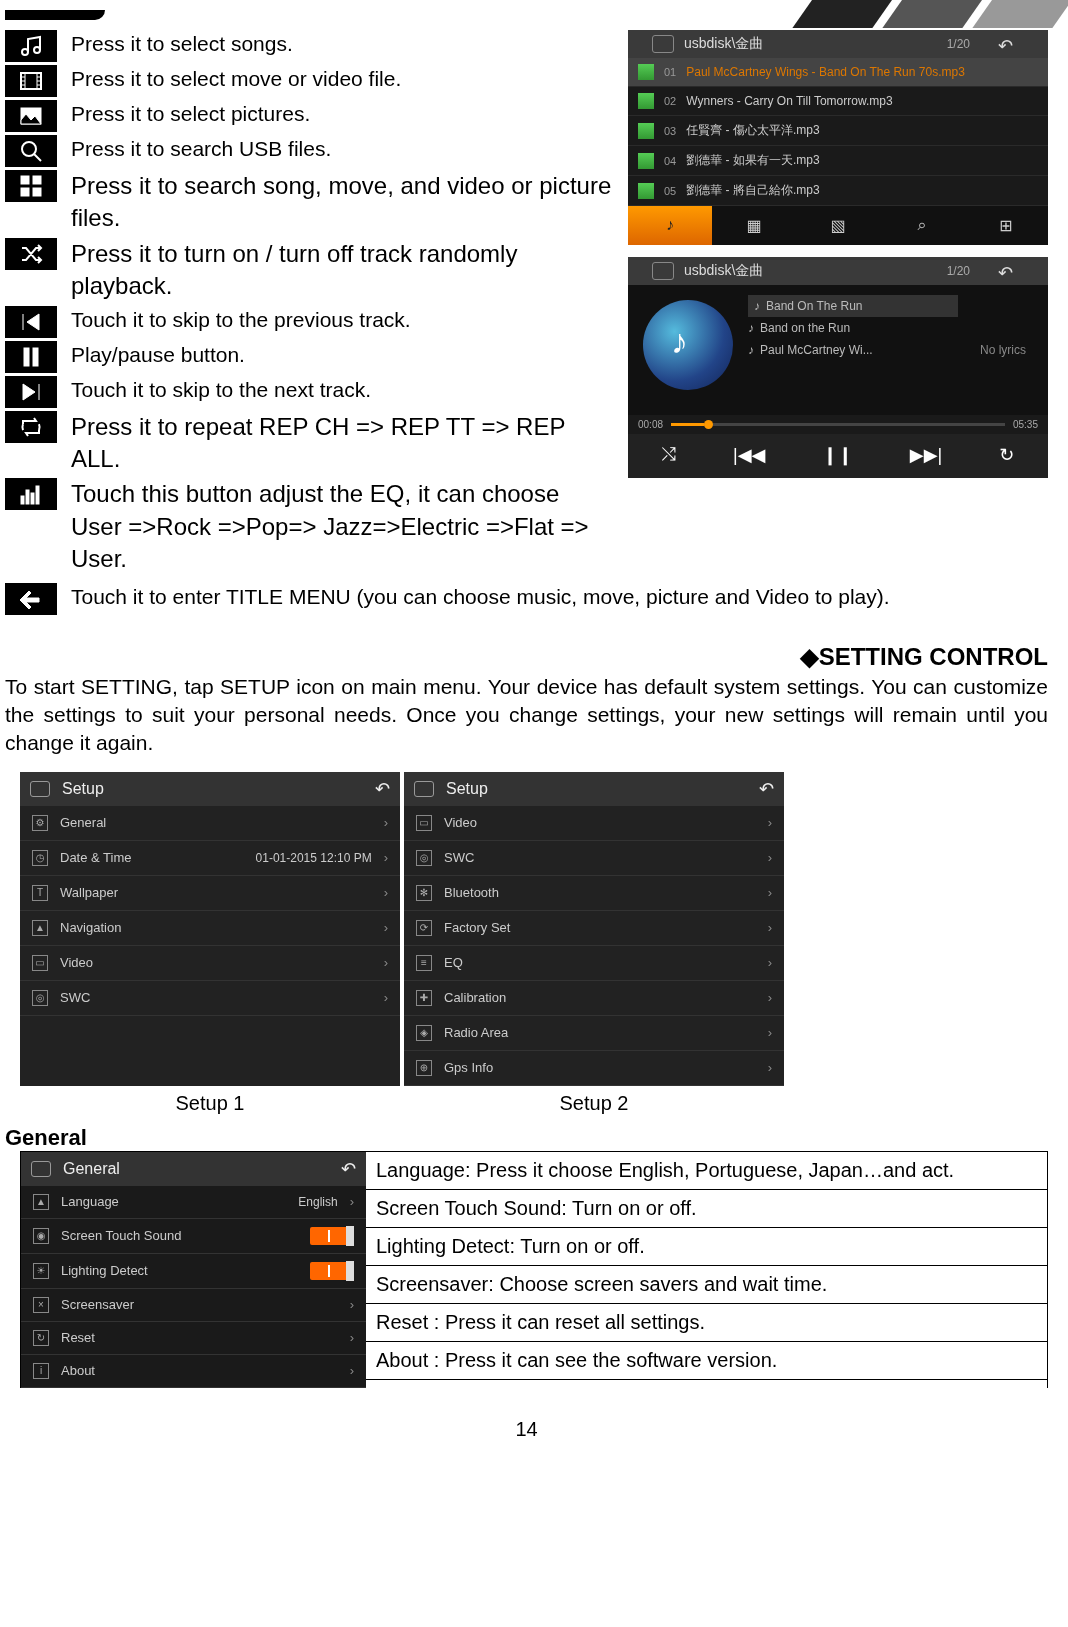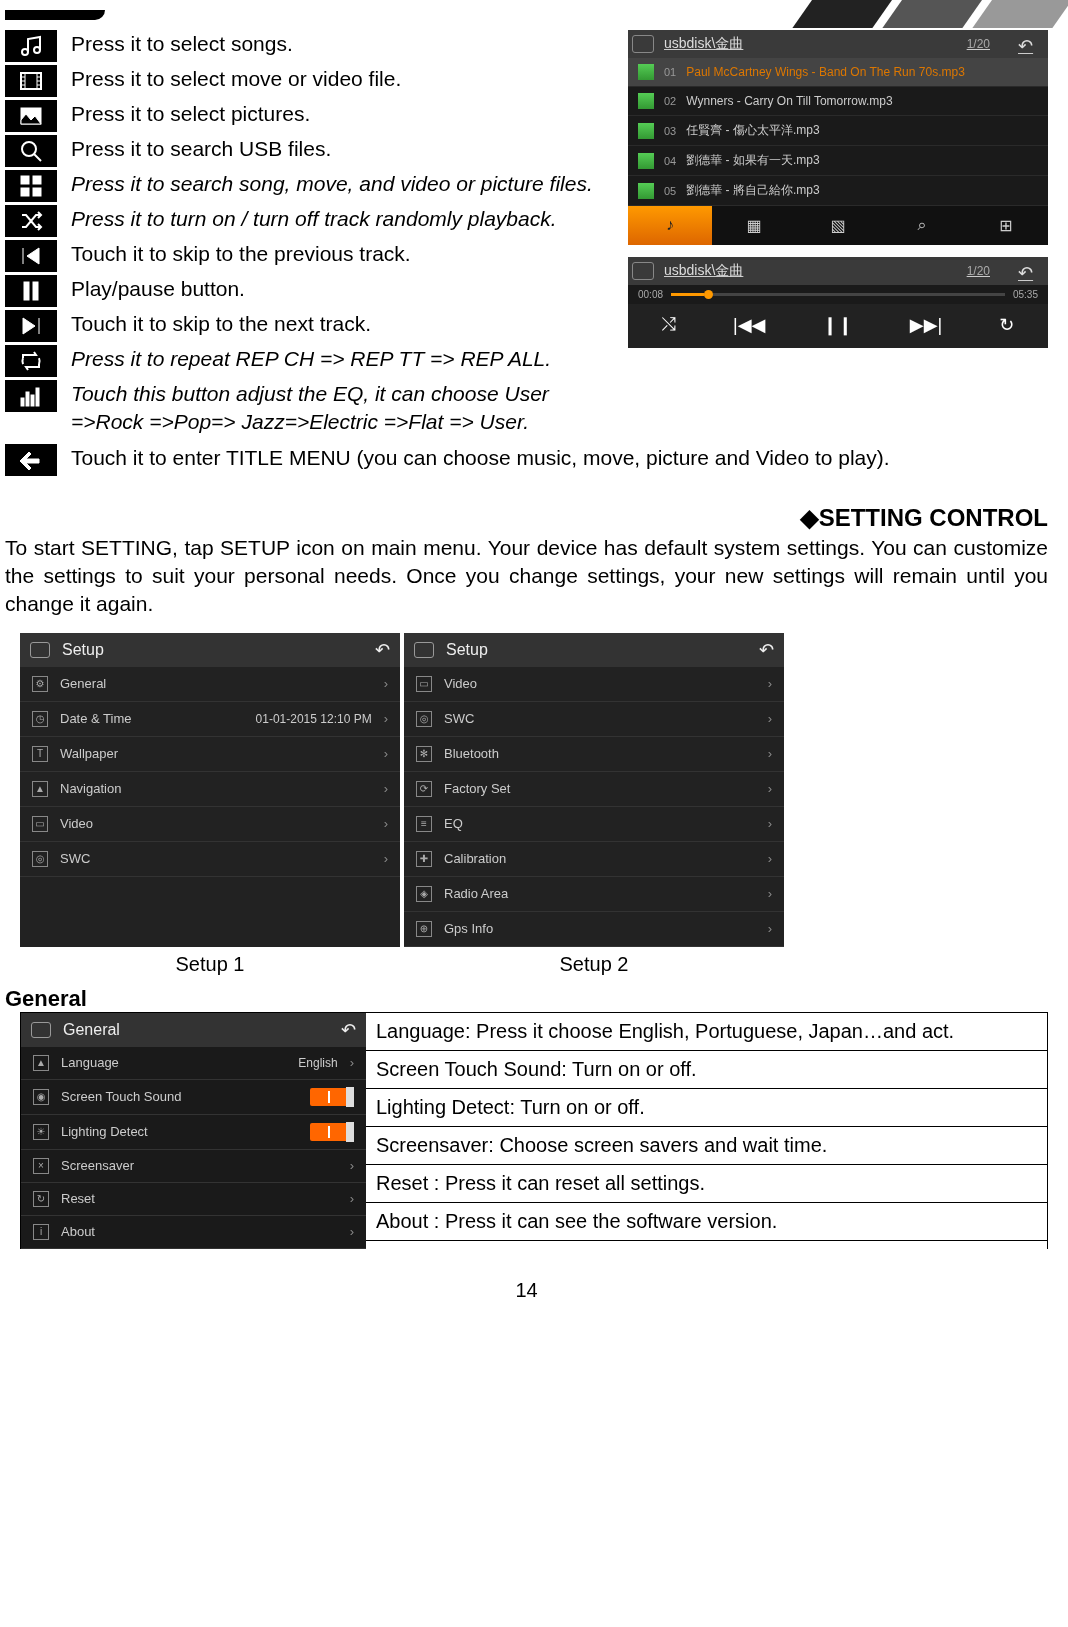--- a/index.html
+++ b/index.html
@@ -20,25 +20,25 @@
   .content-wrap { display: flex; gap: 15px; }
   .left-col { flex: 1; }
   .right-col { width: 420px; }
   .icon-row { display: flex; align-items: flex-start; margin-bottom: 3px; line-height: 1.35; font-size: 21px; }
   .icon-box {
     width: 52px; height: 32px; background: #000; margin-right: 14px;
     display: flex; align-items: center; justify-content: center; color: #fff;
     flex-shrink: 0;
   }
   .icon-box svg { width: 24px; height: 24px; fill: #fff; stroke: #fff; }
-  .wrap-text { font-size: 21px; line-height: 1.35; font-style: italic; }
+  .wrap-text { font-size: 24px; line-height: 1.35; }
 
   
   .player { background: #1a1a1a; color: #ccc; font-size: 13px; margin-bottom: 12px; }
-  .player-header { background: #3a3a3a; display: flex; align-items: center; padding: 5px 4px; font-size: 14px; text-decoration: underline; }
+  .player-header { background: #3a3a3a; display: flex; align-items: center; padding: 5px 24px; font-size: 14px; }
   .ph-home { width: 22px; height: 18px; border:1px solid #888; border-radius:3px; margin-right:10px; display:inline-block;}
   .ph-title { flex: 1; color: #ddd; }
   .ph-count { color: #aaa; margin-right: 28px; font-size:12px;}
   .ph-back { width: 26px; height: 18px; color: #ddd; font-size: 18px; }
   .pl-row { display:flex; align-items:center; padding:6px 10px; border-bottom:1px solid #2a2a2a; font-size:12px;}
   .pl-row.selected{ background:#444;}
   .pl-note{ width:16px; height:16px; margin-right:10px; display:inline-block;}
   .pl-note.green{ background:linear-gradient(#5c5,#393);}
   .pl-num{ margin-right:10px; color:#999; font-size:11px;}
   .pl-label{ color:#ccc; }
@@ -255,20 +255,29 @@
         </div>
     </div>
 
     <div class="player">
       <div class="player-header">
         <span class="ph-home"></span>
         <span class="ph-title">usbdisk\金曲</span>
         <span class="ph-count">1/20</span>
         <span class="ph-back">↶</span>
       </div>
+      <div class="player2-body">
+        <div class="albumart"></div>
+        <div class="tracklist2" id="p2tracks">
+            <div class="tr2 sel"><span style="margin-right:6px">♪</span>Band On The Run</div>
+            <div class="tr2"><span style="margin-right:6px">♪</span>Band on the Run</div>
+            <div class="tr2"><span style="margin-right:6px">♪</span>Paul McCartney  Wi...</div>
+          </div>
+        <div class="nolyrics">No lyrics</div>
+      </div>
       <div class="timebar">
         <span>00:08</span>
         <div class="tline"></div>
         <span>05:35</span>
       </div>
       <div class="controls2" id="p2ctrl">
           <span>⤭</span>
           <span>|◀◀</span>
           <span>❙❙</span>
           <span>▶▶|</span>

